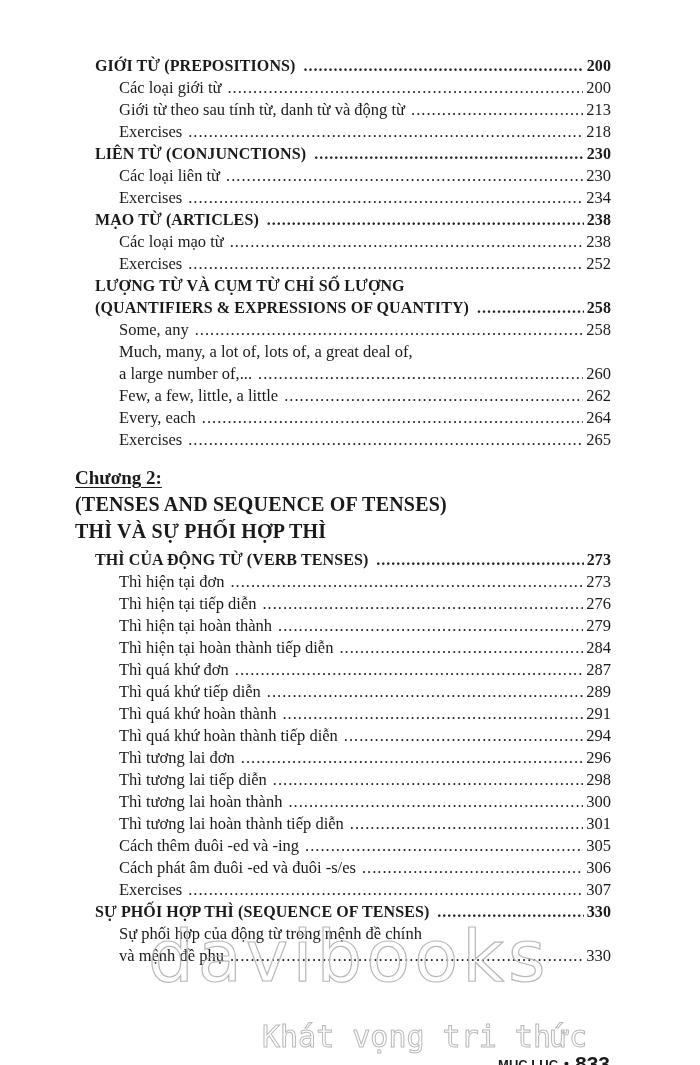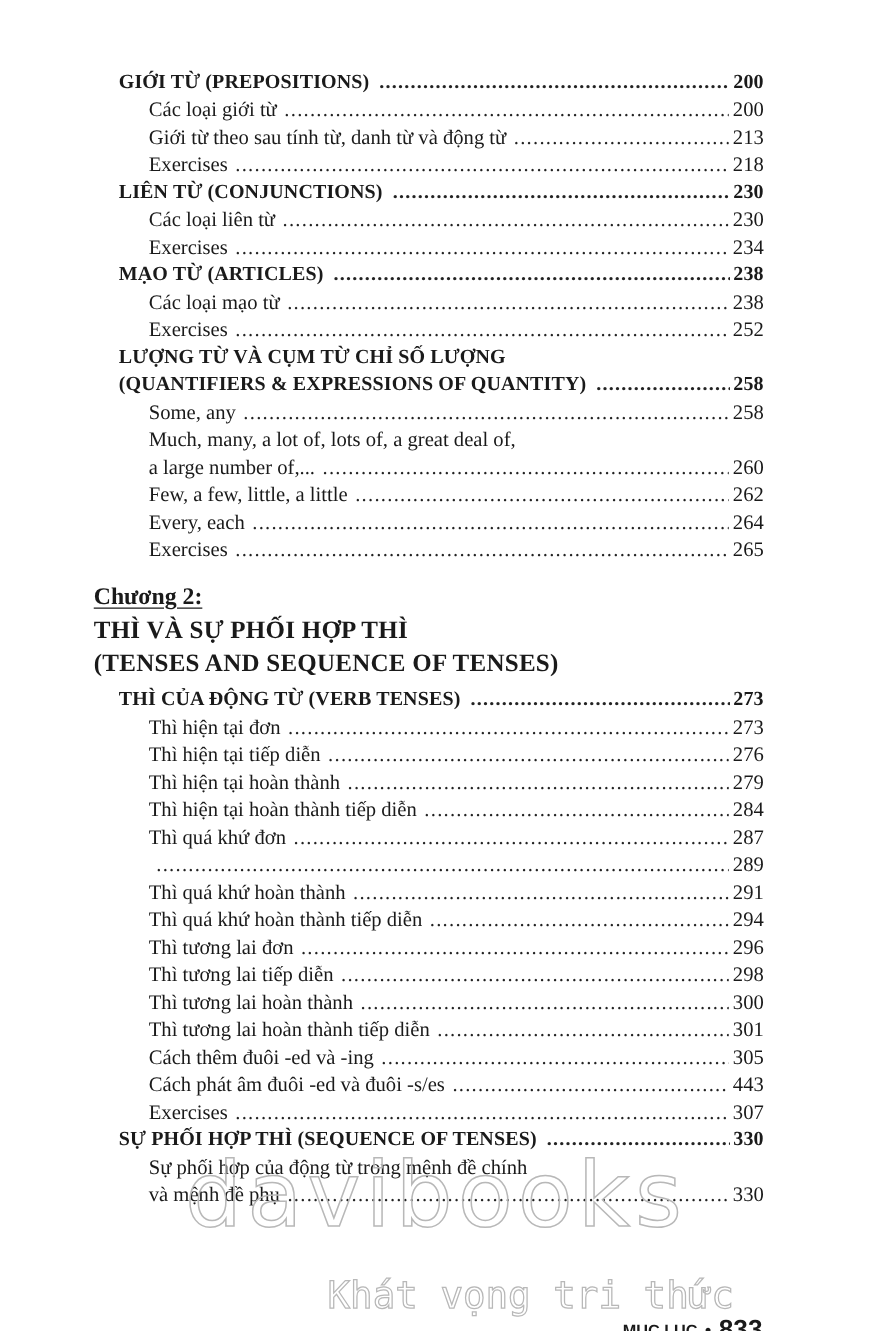--- a/index.html
+++ b/index.html
@@ -113,22 +113,22 @@
         <span class="dots"></span>
         <span class="page-num">264</span>
       </div>
     <div class="row lvl2">
         <span class="label">Exercises</span>
         <span class="dots"></span>
         <span class="page-num">265</span>
       </div>
 
     <div class="chapter-label">Chương 2:</div>
+    <div class="chapter-title">(TENSES AND SEQUENCE OF TENSES)</div>
     <div class="chapter-title">THÌ VÀ SỰ PHỐI HỢP THÌ</div>
-    <div class="chapter-title">(TENSES AND SEQUENCE OF TENSES)</div>
     <div class="spacer-s"></div>
 
     <div class="row lvl1">
         <span class="label">THÌ CỦA ĐỘNG TỪ (VERB TENSES)</span>
         <span class="dots"></span>
         <span class="page-num">273</span>
       </div>
     <div id="verb-items">
         <div class="row lvl2">
           <span class="label">Thì hiện tại đơn</span>
@@ -149,20 +149,21 @@
           <span class="label">Thì hiện tại hoàn thành tiếp diễn</span>
           <span class="dots"></span>
           <span class="page-num">284</span>
         </div>
         <div class="row lvl2">
           <span class="label">Thì quá khứ đơn</span>
           <span class="dots"></span>
           <span class="page-num">287</span>
         </div>
         <div class="row lvl2">
+          <span class="label">Thì quá khứ tiếp diễn</span>
           <span class="dots"></span>
           <span class="page-num">289</span>
         </div>
         <div class="row lvl2">
           <span class="label">Thì quá khứ hoàn thành</span>
           <span class="dots"></span>
           <span class="page-num">291</span>
         </div>
         <div class="row lvl2">
           <span class="label">Thì quá khứ hoàn thành tiếp diễn</span>
@@ -190,21 +191,21 @@
           <span class="page-num">301</span>
         </div>
         <div class="row lvl2">
           <span class="label">Cách thêm đuôi -ed và -ing</span>
           <span class="dots"></span>
           <span class="page-num">305</span>
         </div>
         <div class="row lvl2">
           <span class="label">Cách phát âm đuôi -ed và đuôi -s/es</span>
           <span class="dots"></span>
-          <span class="page-num">443</span>
+          <span class="page-num">306</span>
         </div>
         <div class="row lvl2">
           <span class="label">Exercises</span>
           <span class="dots"></span>
           <span class="page-num">307</span>
         </div>
       </div>
 
     <div class="row lvl1">
         <span class="label">SỰ PHỐI HỢP THÌ (SEQUENCE OF TENSES)</span>

